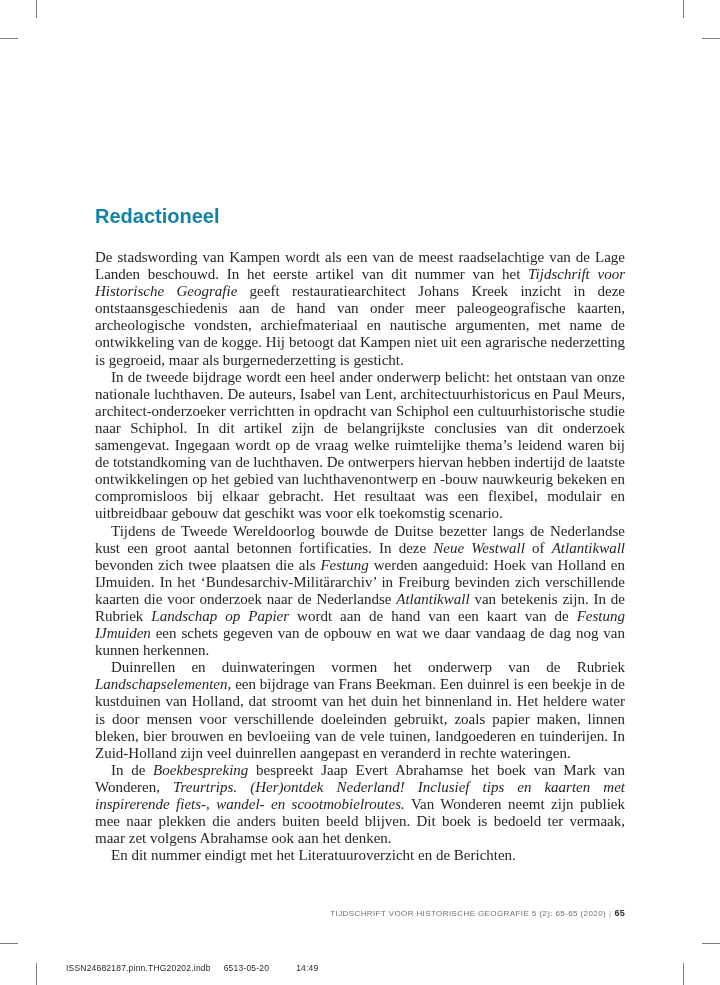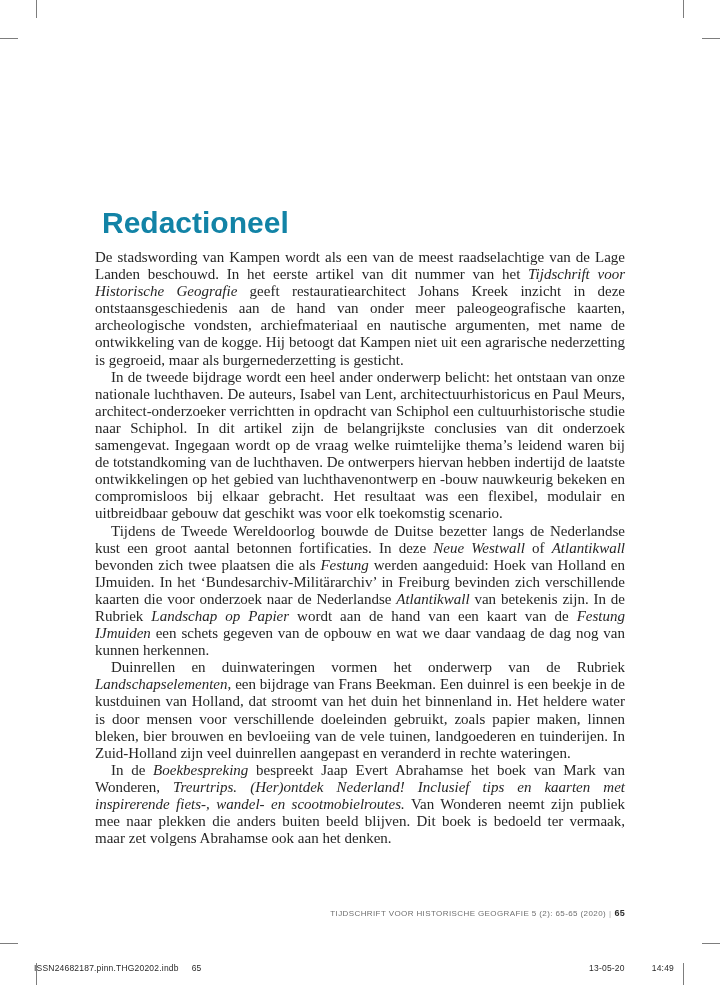--- a/index.html
+++ b/index.html
@@ -19,25 +19,25 @@
   .crop.tl-h { left: 0; top: 38px; }
   .crop.tr-v { left: 683px; top: 0; }
   .crop.tr-h { right: 0; top: 38px; }
   .crop.bl-h { left: 0; top: 943px; }
   .crop.bl-v { left: 36px; top: 963px; height: 22px; }
   .crop.br-h { right: 0; top: 943px; }
   .crop.br-v { left: 683px; top: 963px; height: 22px; }
 
   .heading {
     position: absolute;
-    left: 102px;
+    left: 95px;
     top: 186px;
     font-family: "Liberation Sans", sans-serif;
     font-weight: 700;
-    font-size: 30px;
+    font-size: 20px;
     line-height: 34px;
     letter-spacing: 0px;
     color: #1283a6;
   }
   .article-body {
     position: absolute;
     left: 95px;
     top: 249px;
     width: 530px;
   }
@@ -61,25 +61,24 @@
     letter-spacing: 0.4px;
     color: #6f6f6f;
     white-space: nowrap;
     margin-top: 24px;
   }
   .footer .sep { color: #a5a5a5; margin: 0 3px; }
   .footer .pagenum { font-weight: 700; font-size: 9px; color: #2e2e2e; letter-spacing: 0.2px; }
 
   .print-strip {
     position: absolute;
-    left: 34px;
+    left: 66px;
     right: 46px;
     top: 963px;
     display: flex;
-    justify-content: space-between;
     font-family: "Liberation Sans", sans-serif;
     font-size: 8.5px;
     color: #2a2a2a;
     letter-spacing: 0.2px;
   }
   .print-strip .gap-l { display: inline-block; margin-left: 13px; }
   .print-strip .gap-r { display: inline-block; margin-left: 27px; }
 </style>
 </head>
 <body>
@@ -96,20 +95,21 @@
   <div class="crop v br-v" style="background: rgb(125, 125, 125);"></div>
 
   <h1 class="heading" style="color: rgb(18, 131, 166);">Redactioneel</h1>
 
   <div class="article-body">
       <p class="body-par first"><span>De stadswording van Kampen wordt als een van de meest raadselachtige van de Lage Landen beschouwd. In het eerste artikel van dit nummer van het </span><em>Tijdschrift voor Historische Geografie</em><span> geeft restauratiearchitect Johans Kreek inzicht in deze ontstaansgeschiedenis aan de hand van onder meer paleogeografische kaarten, archeologische vondsten, archiefmateriaal en nautische argumenten, met name de ontwikkeling van de kogge. Hij betoogt dat Kampen niet uit een agrarische nederzetting is gegroeid, maar als burgernederzetting is gesticht.</span></p>
       <p class="body-par"><span>In de tweede bijdrage wordt een heel ander onderwerp belicht: het ontstaan van onze nationale luchthaven. De auteurs, Isabel van Lent, architectuurhistoricus en Paul Meurs, architect-onderzoeker verrichtten in opdracht van Schiphol een cultuurhistorische studie naar Schiphol. In dit artikel zijn de belangrijkste conclusies van dit onderzoek samengevat. Ingegaan wordt op de vraag welke ruimtelijke thema’s leidend waren bij de totstandkoming van de luchthaven. De ontwerpers hiervan hebben indertijd de laatste ontwikkelingen op het gebied van luchthavenontwerp en -bouw nauwkeurig bekeken en compromisloos bij elkaar gebracht. Het resultaat was een flexibel, modulair en uitbreidbaar gebouw dat geschikt was voor elk toekomstig scenario.</span></p>
       <p class="body-par"><span>Tijdens de Tweede Wereldoorlog bouwde de Duitse bezetter langs de Nederlandse kust een groot aantal betonnen fortificaties. In deze </span><em>Neue Westwall</em><span> of </span><em>Atlantikwall</em><span> bevonden zich twee plaatsen die als </span><em>Festung</em><span> werden aangeduid: Hoek van Holland en IJmuiden. In het ‘Bundesarchiv-Militärarchiv’ in Freiburg bevinden zich verschillende kaarten die voor onderzoek naar de Nederlandse </span><em>Atlantikwall</em><span> van betekenis zijn. In de Rubriek </span><em>Landschap op Papier</em><span> wordt aan de hand van een kaart van de </span><em>Festung IJmuiden</em><span> een schets gegeven van de opbouw en wat we daar vandaag de dag nog van kunnen herkennen.</span></p>
       <p class="body-par"><span>Duinrellen en duinwateringen vormen het onderwerp van de Rubriek </span><em>Landschapselementen</em><span>, een bijdrage van Frans Beekman. Een duinrel is een beekje in de kustduinen van Holland, dat stroomt van het duin het binnenland in. Het heldere water is door mensen voor verschillende doeleinden gebruikt, zoals papier maken, linnen bleken, bier brouwen en bevloeiing van de vele tuinen, landgoederen en tuinderijen. In Zuid-Holland zijn veel duinrellen aangepast en veranderd in rechte wateringen.</span></p>
       <p class="body-par"><span>In de </span><em>Boekbespreking</em><span> bespreekt Jaap Evert Abrahamse het boek van Mark van Wonderen, </span><em>Treurtrips. (Her)ontdek Nederland! Inclusief tips en kaarten met inspirerende fiets-, wandel- en scootmobielroutes.</em><span> Van Wonderen neemt zijn publiek mee naar plekken die anders buiten beeld blijven. Dit boek is bedoeld ter vermaak, maar zet volgens Abrahamse ook aan het denken.</span></p>
+      <p class="body-par"><span>En dit nummer eindigt met het Literatuuroverzicht en de Berichten.</span></p>
     </div>
 
   <div class="footer">
     <span>TIJDSCHRIFT VOOR HISTORISCHE GEOGRAFIE 5 (2): 65-65 (2020)</span><span class="sep">|</span><span class="pagenum">65</span>
   </div>
 
   <div class="print-strip">
     <span>
       <span>ISSN24682187.pinn.THG20202.indb</span><span class="gap-l">65</span>
     </span>

